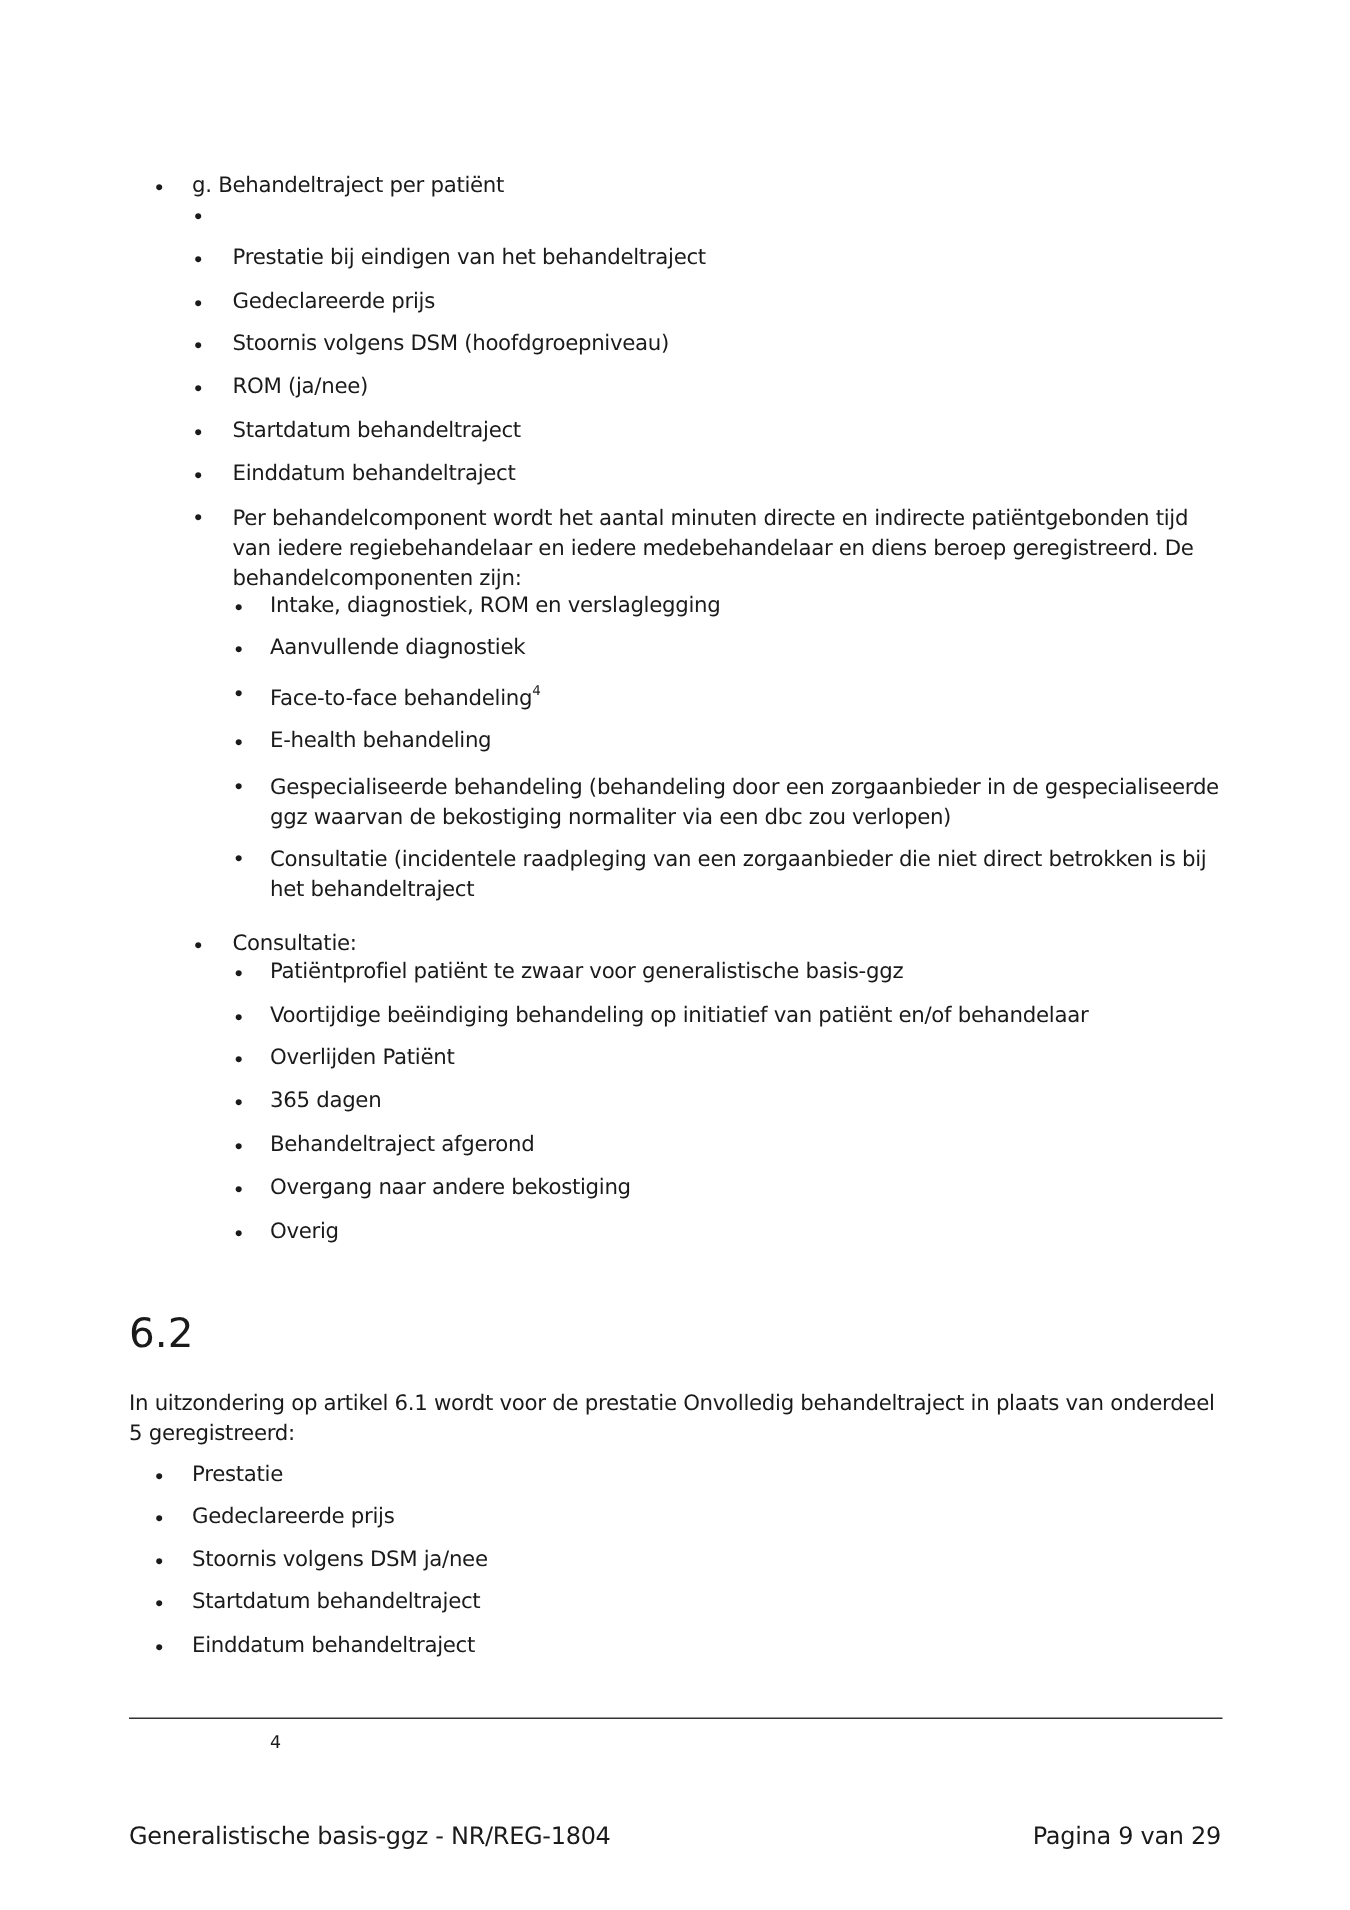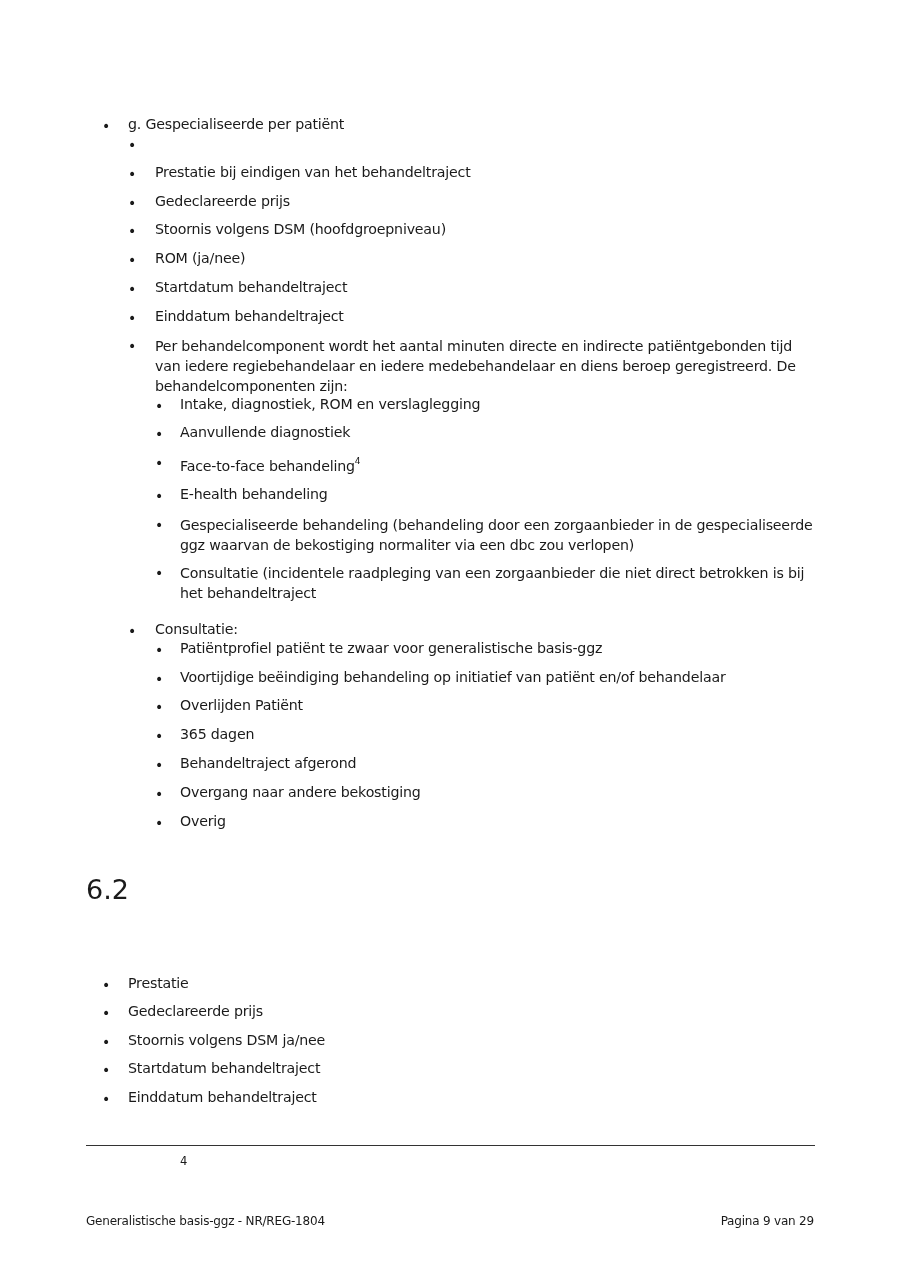--- a/index.html
+++ b/index.html
@@ -12,29 +12,29 @@
   .abs { position: absolute; white-space: nowrap; }
   .bullet { position: absolute; font-size: 14px; }
   .wrap { white-space: normal; line-height: 20px; }
   h2.section {
     position: absolute; left: 86px; top: 874px; margin: 0;
     font-weight: normal; font-size: 27px; letter-spacing: 0; color: #1a1a1a;
   }
   .fn-rule { position: absolute; left: 86px; top: 1145px; width: 729px; height: 0; border-top: 1px solid #333; }
   .footnote { font-size: 11.6px; letter-spacing: -0.1px; }
   sup { font-size: 9px; position: relative; top: -1px; }
-  .footer { font-size: 12px; }
+  .footer { font-size: 16px; }
 </style>
 </head>
 <body>
 
 <div class="page">
 
   <span class="bullet" style="left:102px;top:118px;">•</span>
-  <span class="abs" style="left:128px;top:116px;">g. Gespecialiseerde per patiënt</span>
+  <span class="abs" style="left:128px;top:116px;">g. Behandeltraject per patiënt</span>
 
   <span class="bullet" style="left:128px;top:137px;">•</span>
 
   <span class="bullet" style="left:128px;top:166px;">•</span>
   <span class="abs" style="left:155px;top:164px;">Prestatie bij eindigen van het behandeltraject</span>
 
   <span class="bullet" style="left:128px;top:195px;">•</span>
   <span class="abs" style="left:155px;top:193px;">Gedeclareerde prijs</span>
 
   <span class="bullet" style="left:128px;top:223px;">•</span>
@@ -89,20 +89,21 @@
   <span class="abs" style="left:180px;top:755px;text-align:right;">Behandeltraject afgerond</span>
 
   <span class="bullet" style="left:155px;top:786px;">•</span>
   <span class="abs" style="left:180px;top:784px;">Overgang naar andere bekostiging</span>
 
   <span class="bullet" style="left:155px;top:815px;">•</span>
   <span class="abs" style="left:180px;top:813px;">Overig</span>
 
   <h2 class="section">6.2</h2>
 
+  <div class="abs wrap" style="left:86px;top:926px;width:730px;">In uitzondering op artikel 6.1 wordt voor de prestatie Onvolledig behandeltraject in plaats van onderdeel 5 geregistreerd:</div>
 
   <span class="bullet" style="left:102px;top:977px;">•</span>
   <span class="abs" style="left:128px;top:975px;">Prestatie</span>
 
   <span class="bullet" style="left:102px;top:1005px;">•</span>
   <span class="abs" style="left:128px;top:1003px;">Gedeclareerde prijs</span>
 
   <span class="bullet" style="left:102px;top:1034px;">•</span>
   <span class="abs" style="left:128px;top:1032px;">Stoornis volgens DSM ja/nee</span>
 

